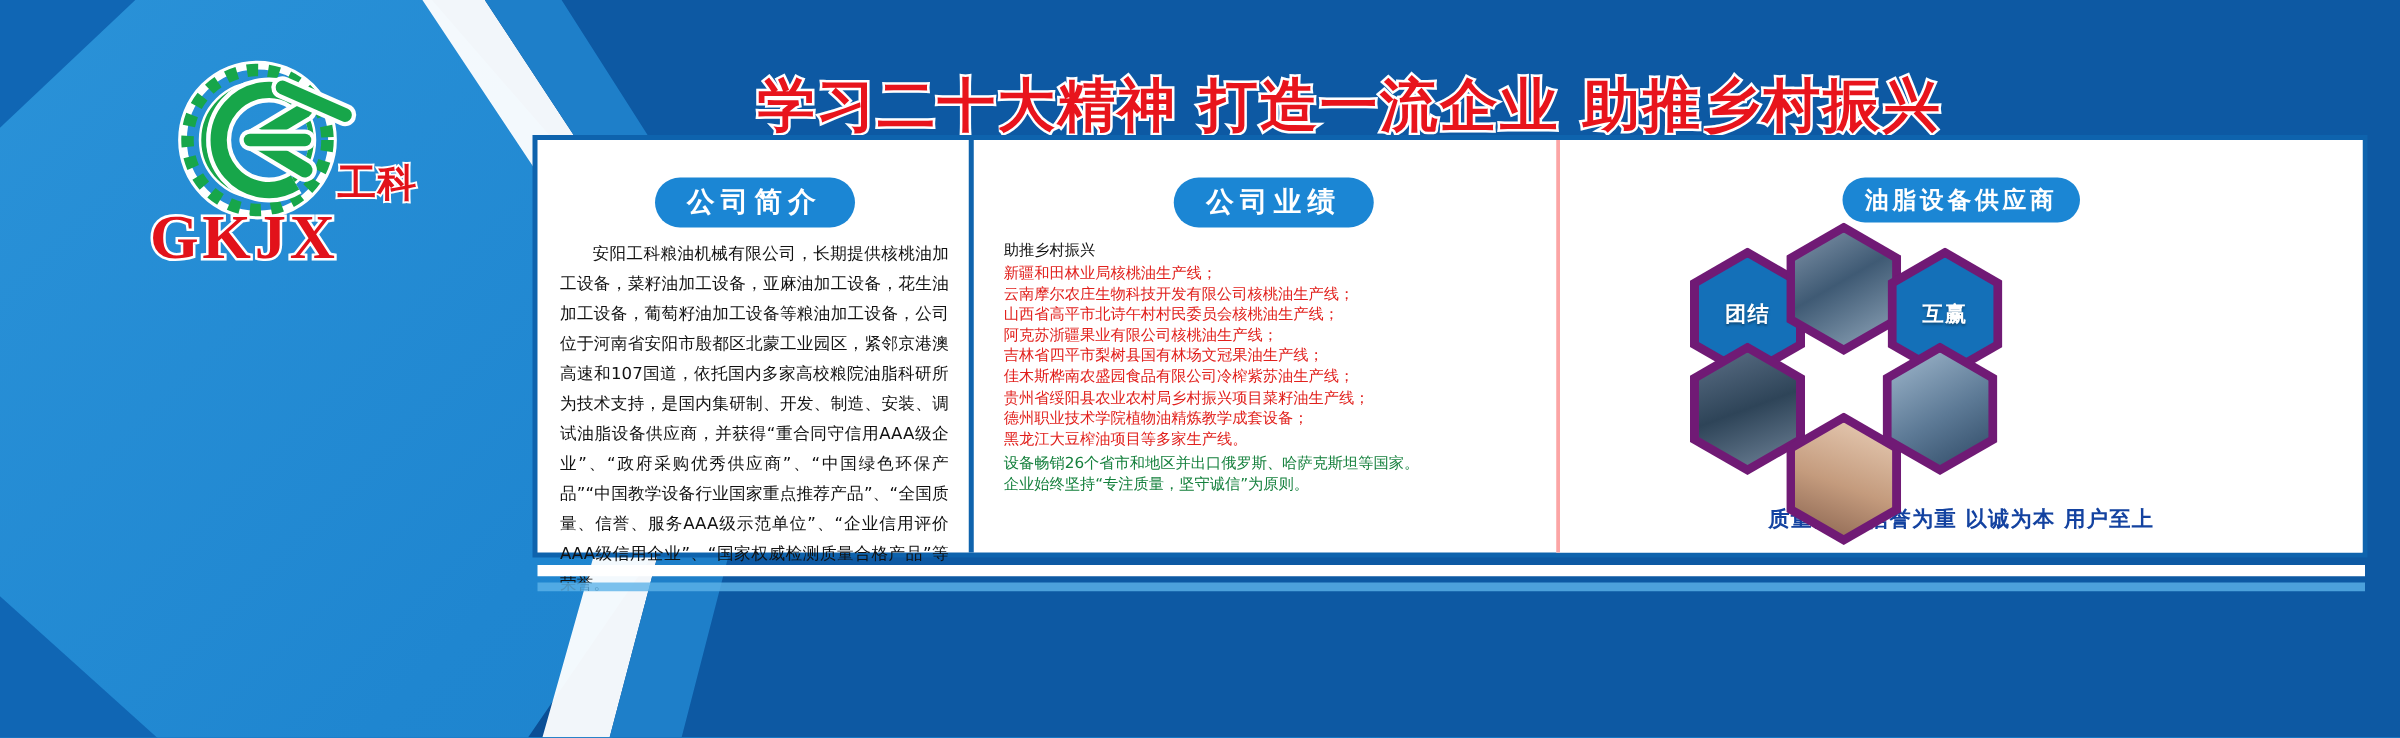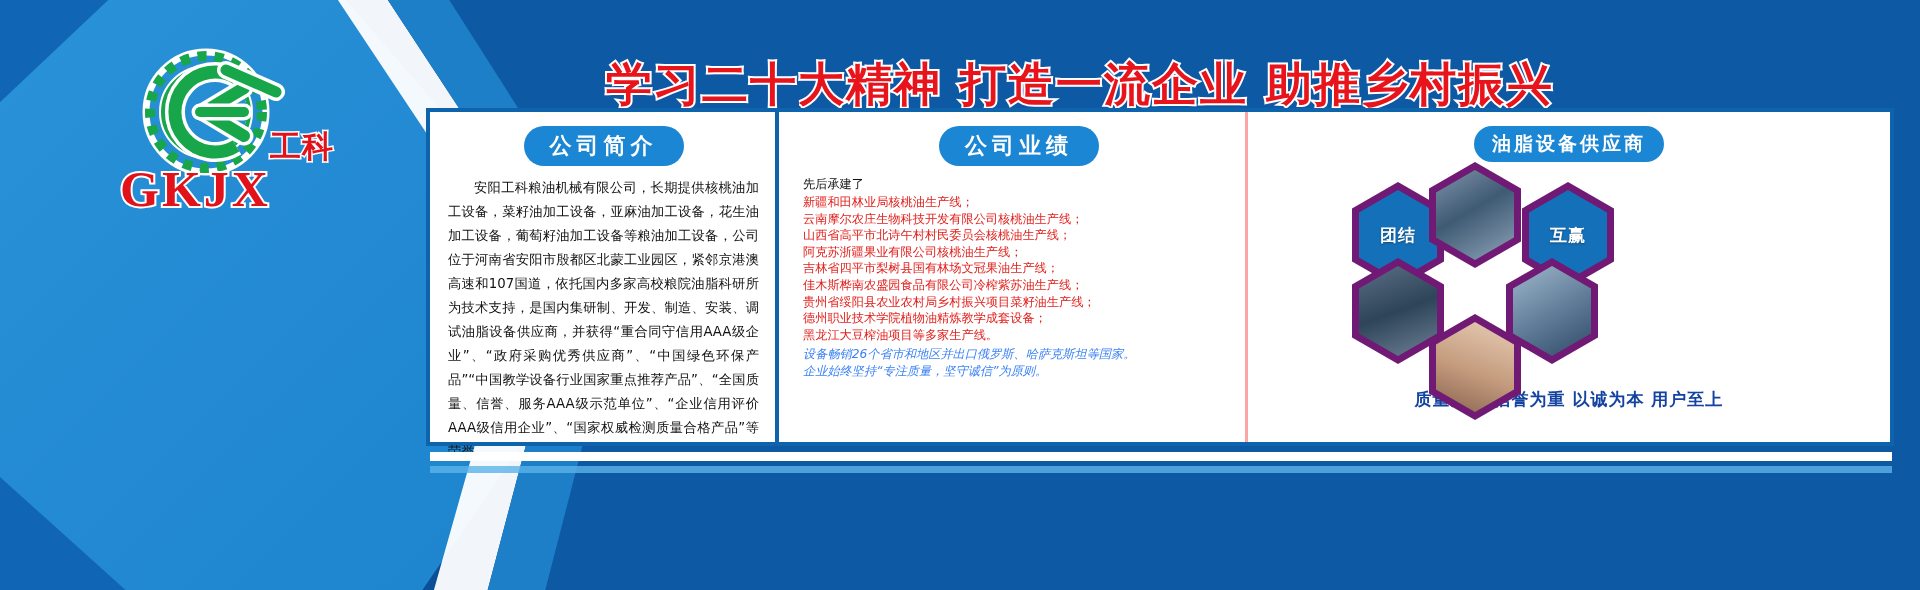--- a/index.html
+++ b/index.html
@@ -45,36 +45,36 @@
   .slab{position:absolute;left:430px;top:112px;width:1460px;height:330px;background:#ffffff;
      box-shadow:0 0 0 4px #0e63ad;}
   .slab-inner{position:absolute;inset:0;display:flex;}
 
   .panel{position:relative;height:100%;box-sizing:border-box;}
   .p1{width:345px;padding:14px 16px 10px 18px;}
   .p2{width:470px;padding:14px 10px 4px 24px;border-left:4px solid #0e63ad;}
   .p3{width:auto;flex:1;padding:14px 18px 10px 18px;border-left:3px solid #fca5a5;
       background:#ffffff;}
 
-  .badge{margin:0 auto 10px auto;display:block;width:fit-content;
+  .badge{margin:16px auto 10px auto;display:block;width:fit-content;
      background:#1b86d4;color:#fff;border-radius:20px;padding:5px 26px;
      font-size:22px;font-weight:bold;letter-spacing:5px;
      font-family:"DejaVu Sans","Liberation Sans",sans-serif;}
   .badge.wide{padding:5px 18px;letter-spacing:3px;font-size:19px;}
 
   .body-cn{font-size:13.3px;line-height:24px;color:#111;text-align:justify;
      text-indent:26px;font-family:"DejaVu Sans","Liberation Sans",sans-serif;}
 
   .perf-lead{font-size:12.2px;line-height:16px;color:#111;margin-bottom:2px;
      font-family:"DejaVu Sans","Liberation Sans",sans-serif;}
   .perf-list{list-style:none;margin:0;padding:0;}
   .perf-list li{font-size:12.2px;line-height:16.6px;color:#e1201c;white-space:nowrap;
      font-family:"DejaVu Sans","Liberation Sans",sans-serif;}
-  .perf-tail p{font-size:12.2px;line-height:16.6px;color:#3b82f6;margin:0;white-space:nowrap;
-     font-family:"DejaVu Sans","Liberation Sans",sans-serif;font-style:italic;}
+  .perf-tail p{font-size:12.2px;line-height:16.6px;color:#15803d;margin:0;white-space:nowrap;
+     font-family:"DejaVu Sans","Liberation Sans",sans-serif;}
   .perf-tail{margin-top:3px;}
 
   
   .hexwrap{position:relative;width:100%;height:212px;margin-top:2px;}
   .hex{position:absolute;width:92px;height:106px;
      clip-path:polygon(50% 0,100% 25%,100% 75%,50% 100%,0 75%,0 25%);
      display:flex;align-items:center;justify-content:center;}
   .hex .inner{position:absolute;width:78px;height:90px;
      clip-path:polygon(50% 0,100% 25%,100% 75%,50% 100%,0 75%,0 25%);}
   .hex .lbl{position:relative;z-index:3;color:#fff;font-size:17px;font-weight:bold;letter-spacing:1px;
@@ -134,21 +134,21 @@
   <div class="slab">
     <div class="slab-inner">
 
       <section class="panel p1">
         <div class="badge">公司简介</div>
         <div class="body-cn">安阳工科粮油机械有限公司，长期提供核桃油加工设备，菜籽油加工设备，亚麻油加工设备，花生油加工设备，葡萄籽油加工设备等粮油加工设备，公司位于河南省安阳市殷都区北蒙工业园区，紧邻京港澳高速和107国道，依托国内多家高校粮院油脂科研所为技术支持，是国内集研制、开发、制造、安装、调试油脂设备供应商，并获得“重合同守信用AAA级企业”、“政府采购优秀供应商”、“中国绿色环保产品”“中国教学设备行业国家重点推荐产品”、“全国质量、信誉、服务AAA级示范单位”、“企业信用评价AAA级信用企业”、“国家权威检测质量合格产品”等荣誉。</div>
       </section>
 
       <section class="panel p2">
         <div class="badge">公司业绩</div>
-        <div class="perf-lead">先后承建了</div>
+        <div class="perf-lead">助推乡村振兴</div>
         <ul class="perf-list" id="perf-list">
             <li>新疆和田林业局核桃油生产线；</li>
             <li>云南摩尔农庄生物科技开发有限公司核桃油生产线；</li>
             <li>山西省高平市北诗午村村民委员会核桃油生产线；</li>
             <li>阿克苏浙疆果业有限公司核桃油生产线；</li>
             <li>吉林省四平市梨树县国有林场文冠果油生产线；</li>
             <li>佳木斯桦南农盛园食品有限公司冷榨紫苏油生产线；</li>
             <li>贵州省绥阳县农业农村局乡村振兴项目菜籽油生产线；</li>
             <li>德州职业技术学院植物油精炼教学成套设备；</li>
             <li>黑龙江大豆榨油项目等多家生产线。</li>
@@ -163,21 +163,21 @@
         <div class="badge wide">油脂设备供应商</div>
 
         <div class="hexwrap">
           <div class="hex blue" style="left:86px;top:10px">
             <div class="inner"></div>
             <div class="lbl">团结</div>
           </div>
           <div class="hex blue photo1" style="left:163px;top:-10px">
             <div class="inner"></div>
           </div>
-          <div class="hex blue" style="left:256px;top:10px">
+          <div class="hex blue" style="left:244px;top:10px">
             <div class="inner"></div>
             <div class="lbl">互赢</div>
           </div>
           <div class="hex blue photo2" style="left:86px;top:86px">
             <div class="inner"></div>
           </div>
           <div class="hex blue photo3" style="left:163px;top:142px">
             <div class="inner"></div>
           </div>
           <div class="hex blue photo4" style="left:240px;top:86px">

